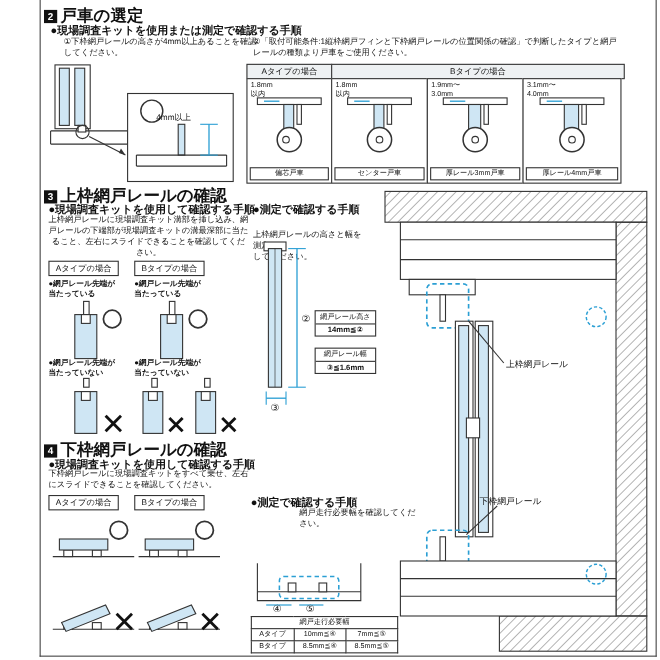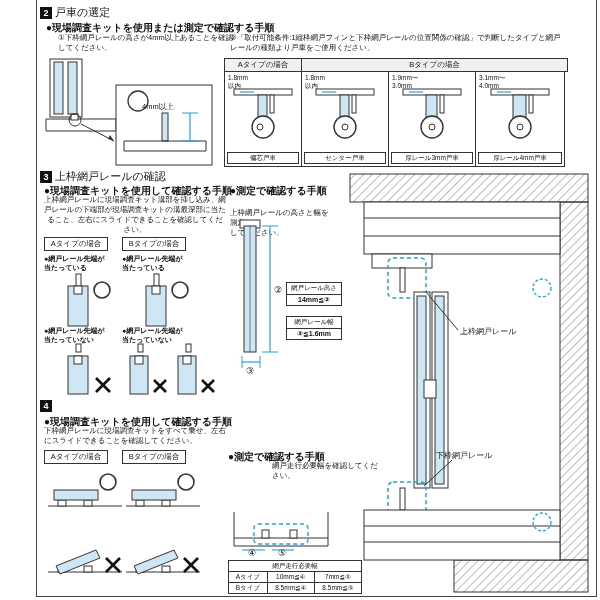--- a/index.html
+++ b/index.html
@@ -3,21 +3,21 @@
 <meta charset="utf-8">
 <style>
   html,body{margin:0;padding:0;}
   body{width:600px;height:600px;background:#fff;font-family:"Liberation Sans","DejaVu Sans",sans-serif;color:#111;}
   .page{position:relative;width:600px;height:600px;overflow:hidden;background:#fff;}
   .abs{position:absolute;}
   .vline{position:absolute;width:1px;background:#444;top:0;bottom:3px;}
   .hline{position:absolute;height:1px;background:#444;}
   .sec-header{position:absolute;display:flex;align-items:center;gap:3px;}
   .sec-num{width:12px;height:12px;background:#111;color:#fff;font-size:9px;font-weight:bold;display:flex;align-items:center;justify-content:center;flex:0 0 12px;}
-  .sec-title{font-size:11px;font-weight:normal;white-space:nowrap;}
+  .sec-title{font-size:15px;font-weight:bold;white-space:nowrap;}
   .bullet{position:absolute;font-size:10px;font-weight:bold;white-space:nowrap;}
   .txt{position:absolute;font-size:7.5px;line-height:1.32;}
   .preline{white-space:pre-line;}
   .typebox{position:absolute;border:1px solid #333;background:#fff;font-size:7.5px;text-align:center;line-height:12px;height:14px;box-sizing:border-box;}
   .sublabel{position:absolute;font-size:7px;line-height:1.25;font-weight:bold;white-space:pre-line;}
   .lblbox{position:absolute;border:1px solid #333;background:#fff;box-sizing:border-box;}
   .lblbox .r1{border-bottom:1px solid #333;font-size:6.5px;text-align:center;padding:1px 2px;white-space:nowrap;}
   .lblbox .r2{font-size:7px;font-weight:bold;text-align:center;padding:1px 2px;white-space:nowrap;}
   table.wtable{position:absolute;border-collapse:collapse;background:#fff;}
   table.wtable td{border:1px solid #333;font-size:6.5px;text-align:center;padding:1px 3px;line-height:1.25;white-space:nowrap;}
@@ -243,20 +243,21 @@
     <circle cx="200" cy="118" r="9" fill="none" stroke="#2b9fd4" stroke-dasharray="3 2" stroke-width="1.3"></circle>
     <circle cx="200" cy="352" r="9" fill="none" stroke="#2b9fd4" stroke-dasharray="3 2" stroke-width="1.3"></circle>
     <line x1="116" y1="160" x2="84" y2="122" stroke="#333"></line>
     <text x="118" y="164" font-size="8">上枠網戸レール</text>
     <line x1="110" y1="290" x2="82" y2="316" stroke="#333"></line>
     <text x="94" y="288" font-size="8">下枠網戸レール</text>
   </svg>
 
   <div class="sec-header" style="left:40px;top:400px;">
     <span class="sec-num">4</span>
+    <span class="sec-title">下枠網戸レールの確認</span>
   </div>
   <div class="bullet" style="left:44px;top:415px;">●現場調査キットを使用して確認する手順</div>
   <div class="txt" style="left:44px;top:426px;width:182px;">下枠網戸レールに現場調査キットをすべて乗せ、左右にスライドできることを確認してください。</div>
   <div class="typebox" style="left:44px;top:450px;width:64px;">Aタイプの場合</div>
   <div class="typebox" style="left:122px;top:450px;width:64px;">Bタイプの場合</div>
 
   <svg class="abs" style="left:44px;top:468px;" width="82" height="126" viewBox="0 0 82 126">
     <circle cx="64" cy="14" r="8" fill="none" stroke="#333" stroke-width="1.6"></circle>
     <path d="M4,38 H78" stroke="#333" fill="none"></path>
     <rect x="14" y="32" width="8" height="6" fill="#fff" stroke="#333"></rect>

